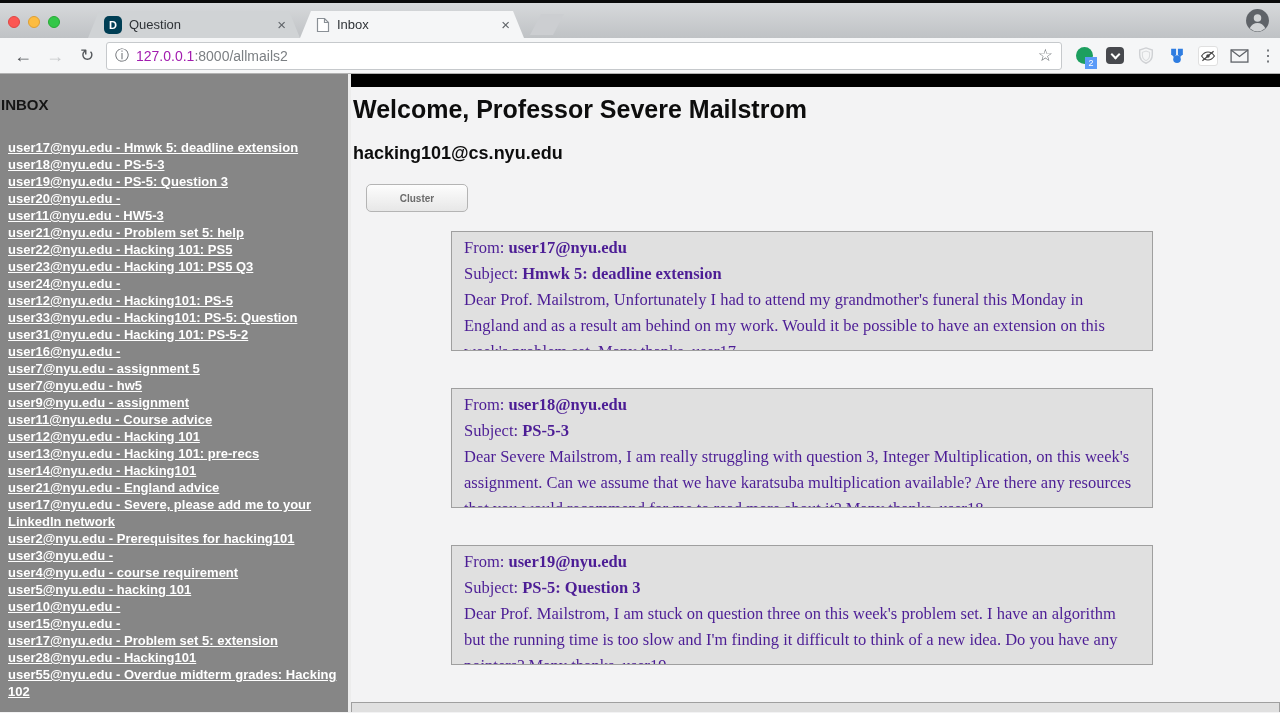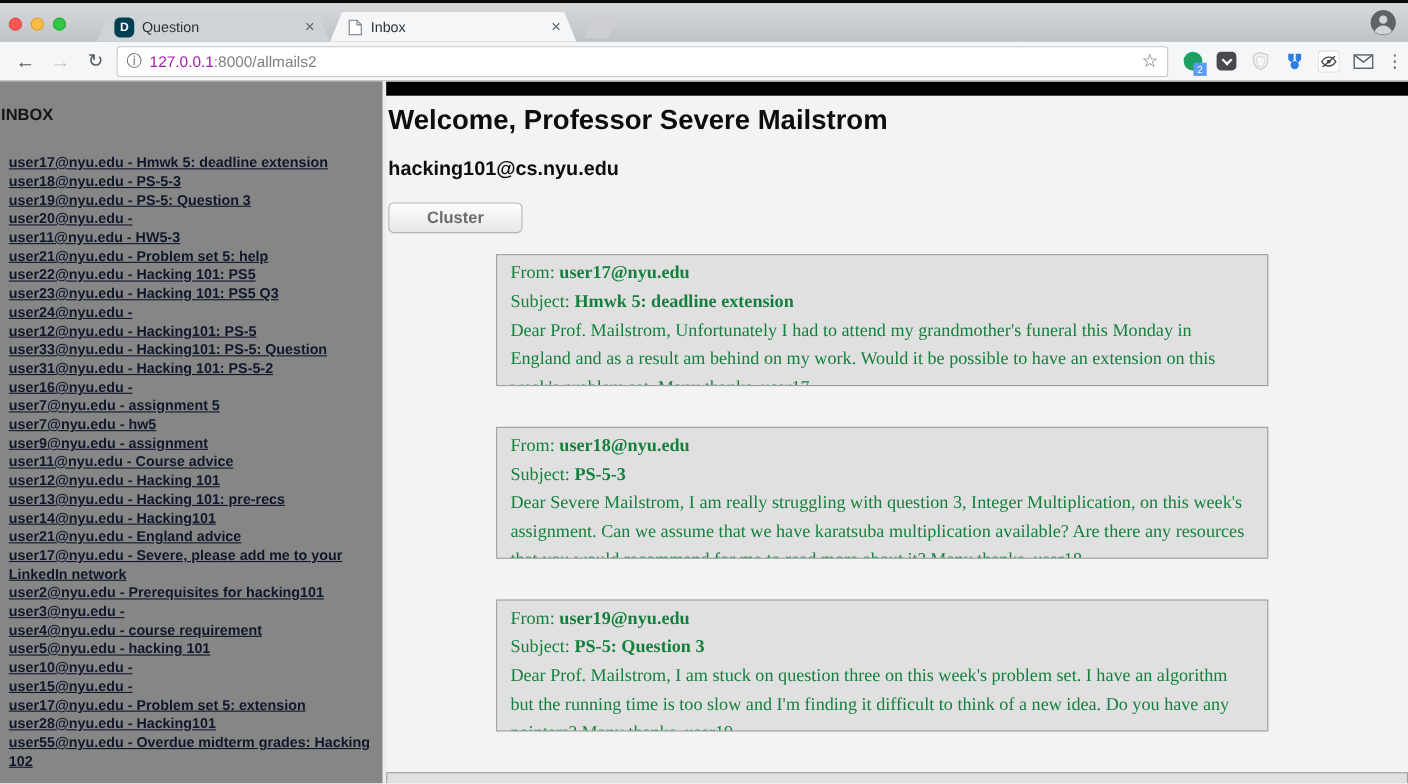--- a/index.html
+++ b/index.html
@@ -51,36 +51,36 @@
   .pocket i { display:block; width:7px; height:7px; border-left:2px solid #fff;
     border-bottom:2px solid #fff; transform:rotate(-45deg); margin-top:-3px; }
   .eye-wrap { background:#fff; border:1px solid #e0e0e0; border-radius:3px; }
   .menu-dots { font-size:16px; color:#5f6368; letter-spacing:0; width:10px; text-align:center;}
 
   
   .app { display:flex; height:638px; }
   .sidebar { width:348px; flex:0 0 348px; background:#868686; padding-top:22px; overflow:hidden; }
   .inbox-title { font-size:15px; font-weight:bold; color:#151515; margin-left:1px; }
   .mail-list { margin-top:26px; }
-  .mail-link { display:block; color:#0f172a; font-weight:bold; font-size:13px; line-height:17px;
+  .mail-link { display:block; color:#ffffff; font-weight:bold; font-size:13px; line-height:17px;
     text-decoration:underline; padding-left:8px; padding-right:1px; cursor:pointer; }
 
   .main { flex:1; background:#f3f3f4; border-left:3px solid #ececec; overflow:hidden; }
   .main-black-bar { height:13px; background:#000; }
   .welcome { font-size:25px; line-height:30px; font-weight:bold; color:#0d0d0d; margin:7px 0 0 2px; }
   .account { font-size:18px; line-height:22px; font-weight:bold; color:#0d0d0d; margin:18px 0 0 2px; }
-  .cluster-btn { display:inline-block; margin:20px 0 0 2px; width:122px; height:28px;
+  .cluster-btn { display:inline-block; margin:20px 0 0 15px; width:102px; height:28px;
     border:1px solid #b4b4b4; border-radius:5px;
     background:linear-gradient(#fdfdfd,#e7e7e7);
-    font-family:"Liberation Sans",sans-serif; font-size:15px; font-weight:bold; color:#6b6b6b;
+    font-family:"Liberation Sans",sans-serif; font-size:10px; font-weight:bold; color:#6b6b6b;
     text-align:center; }
   .emails { margin:19px 0 0 100px; width:702px; }
   .card { height:120px; overflow:hidden; background:#e0e0e0; border:1px solid #9f9f9f;
     margin-bottom:37px; padding:3px 12px 0 12px;
-    font-family:"Liberation Serif", serif; font-size:16.5px; line-height:26px; color:#15803d; }
+    font-family:"Liberation Serif", serif; font-size:16.5px; line-height:26px; color:#4c1d95; }
   .card b { font-weight:bold; }
   .card.partial { height:40px; margin-bottom:0; }
 </style>
 </head>
 <body>
 
 <div class="top-strip"></div>
 
 <div class="titlebar">
   <div class="traffic">

